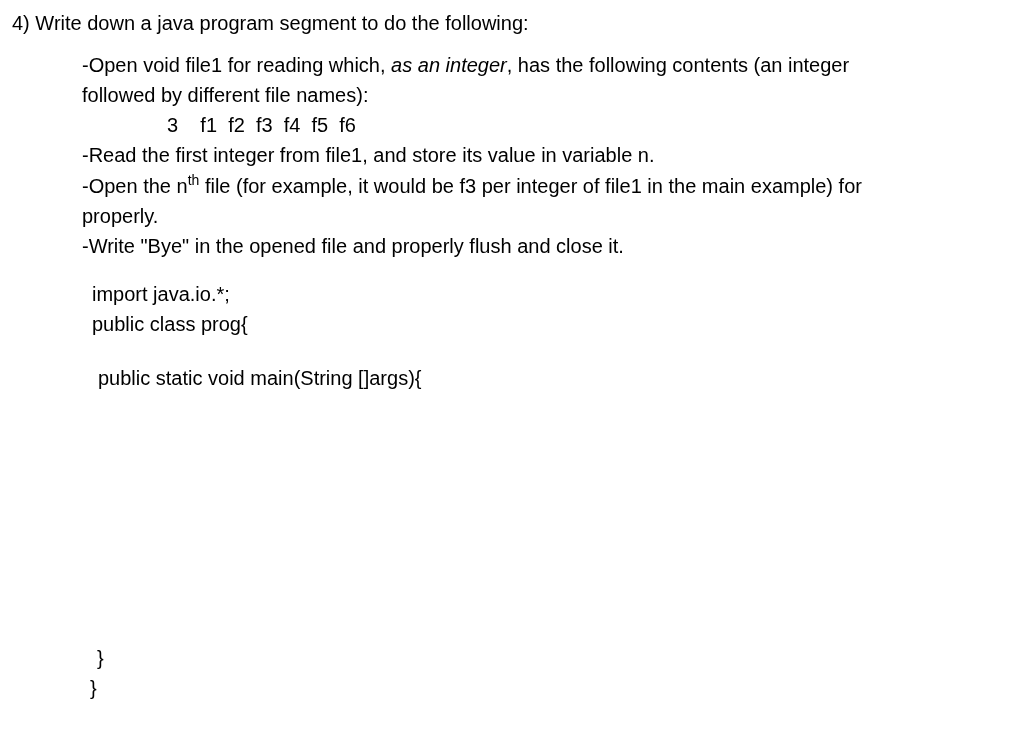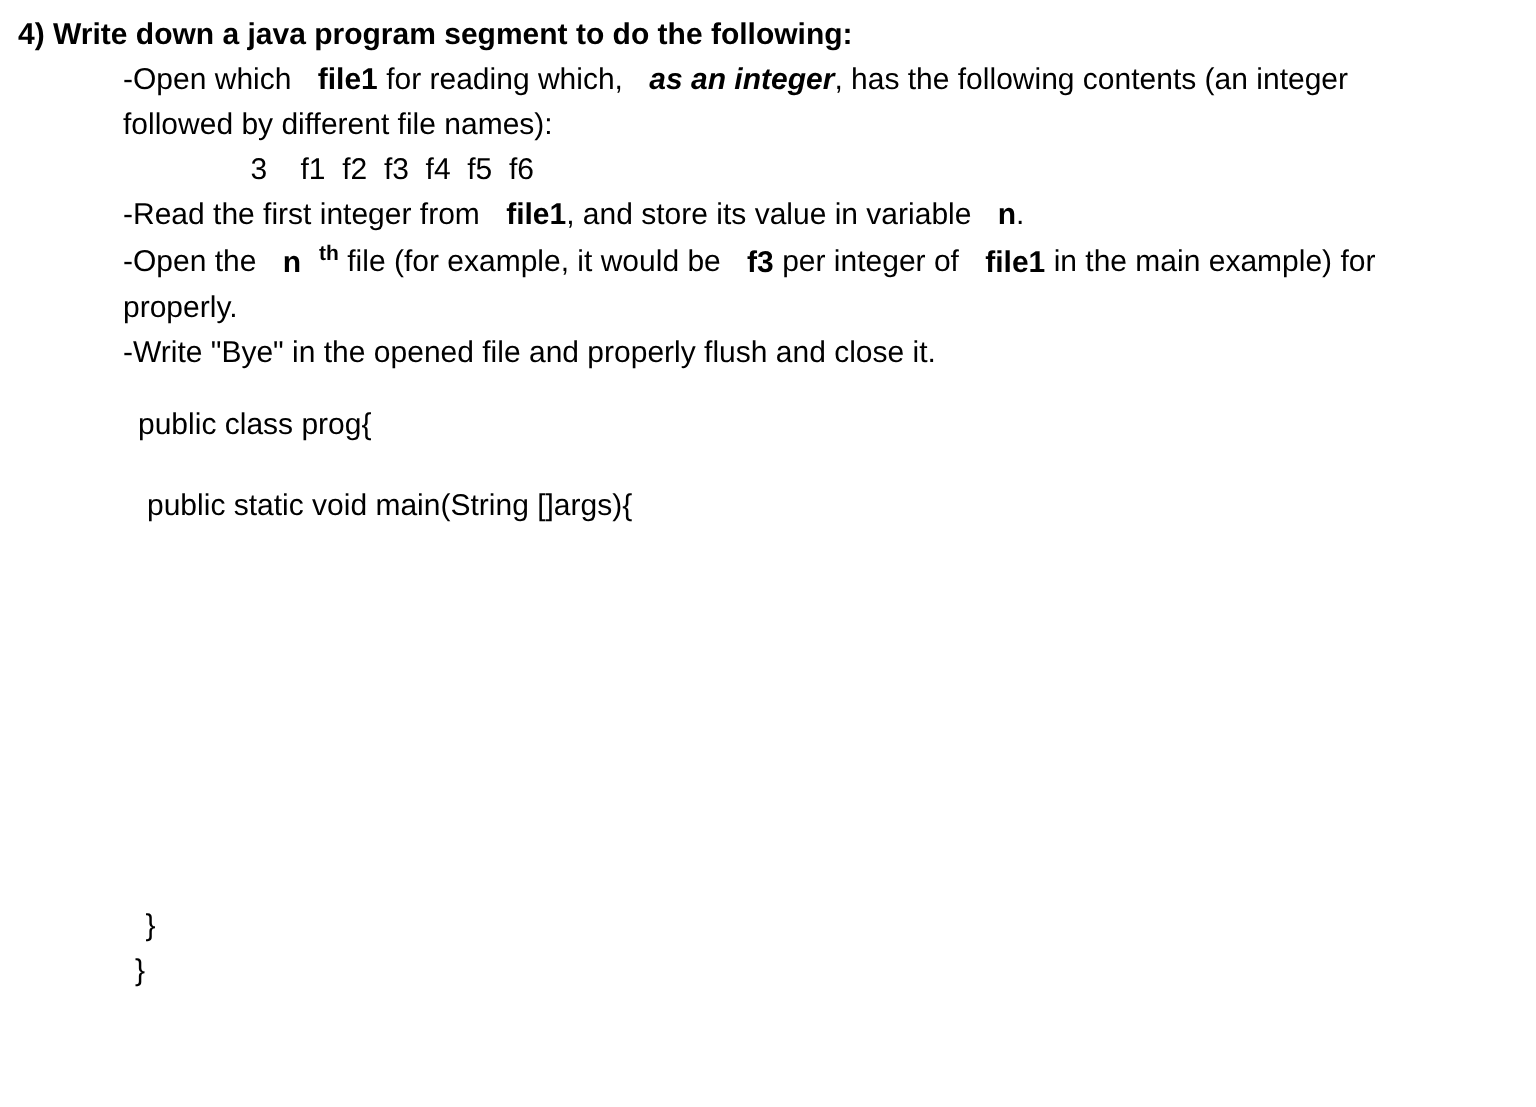--- a/index.html
+++ b/index.html
@@ -11,32 +11,30 @@
       width: 1024px;
       height: 738px;
       background: #ffffff;
       font-family: Arial, Helvetica, sans-serif;
       font-size: 20px;
       color: #000000;
       padding: 8px 12px;
       line-height: 1.5;
     }
     .question-header {
-      margin-bottom: 0;
-      font-weight: bold;
+      margin-bottom: 12px;
     }
     .indent-1 {
       padding-left: 70px;
     }
     .indent-2 {
       padding-left: 155px;
     }
     .bold {
-      font-weight: bold;
-      margin-left: 12px;
+      font-weight: normal;
     }
     .italic {
       font-style: italic;
     }
     .code-block {
       margin-top: 18px;
     }
     .code-indent-1 {
       padding-left: 80px;
     }
@@ -60,21 +58,21 @@
   </style>
 </head>
 <body>
 
 <div class="question-header">
   <span>4)</span>
   <span>Write down a java program segment to do the following:</span>
 </div>
 
 <div class="indent-1">
-  <span>-Open which </span><span class="bold">file1</span><span> for reading which, </span><span class="bold italic">as an integer</span><span>, has the following contents (an integer</span>
+  <span>-Open void </span><span class="bold">file1</span><span> for reading which, </span><span class="bold italic">as an integer</span><span>, has the following contents (an integer</span>
 </div>
 
 <div class="indent-1">
   <span>followed by different file names):</span>
 </div>
 
 <div class="indent-2">
   <span style="white-space: pre; text-align: right;">3    f1  f2  f3  f4  f5  f6</span>
 </div>
 
@@ -88,20 +86,21 @@
 
 <div class="indent-1">
   <span>properly.</span>
 </div>
 
 <div class="indent-1">
   <span>-Write "Bye" in the opened file and properly flush and close it.</span>
 </div>
 
 <div class="code-block">
+  <div class="code-indent-1">import java.io.*;</div>
   <div class="code-indent-1">public class prog{</div>
   <div class="code-indent-2">public static void main(String []args){</div>
 </div>
 
 <div class="answer-space"></div>
 
 <div class="closing-braces">}</div>
 <div class="closing-braces-2">}</div>
 
 </body></html>

